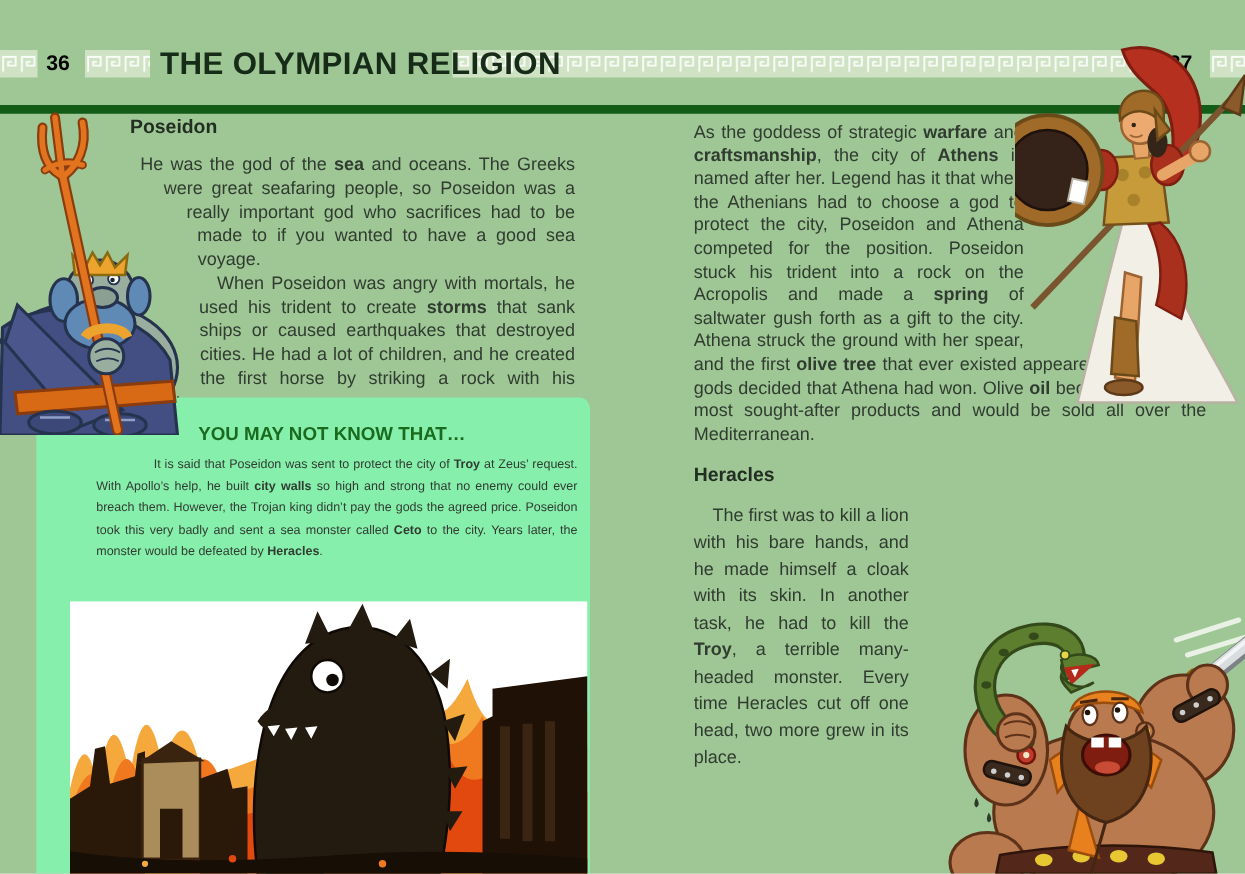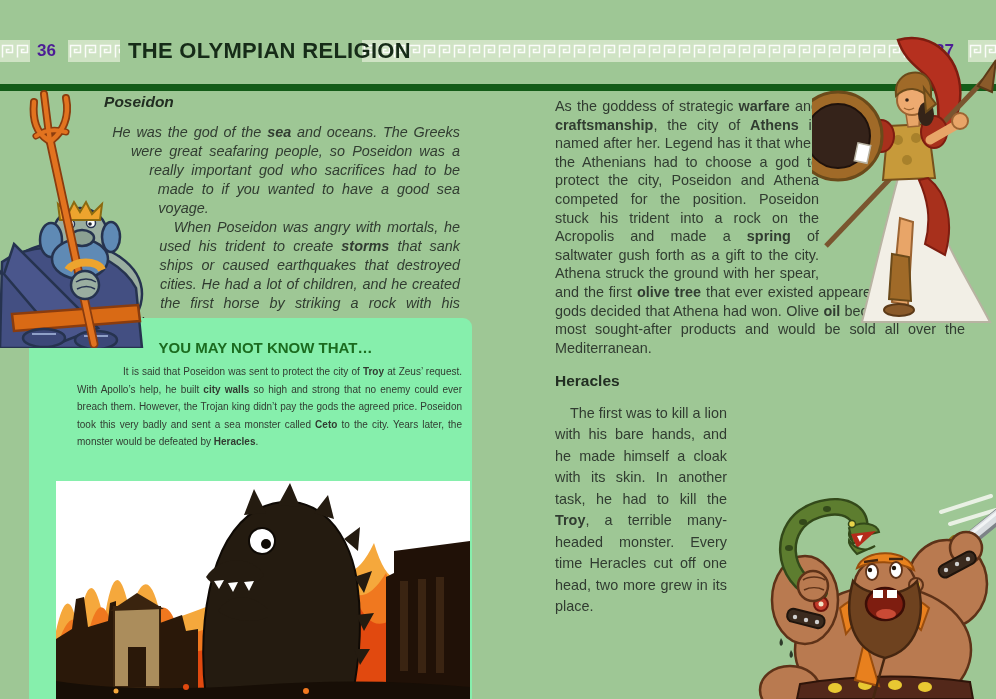--- a/index.html
+++ b/index.html
@@ -7,33 +7,33 @@
     position:relative; width:996px; height:699px; overflow:hidden;
     background:#9ec795;
     font-family:"Liberation Sans", sans-serif;
     -webkit-font-smoothing:antialiased;
   }
   
   .band { position:absolute; top:40px; height:22px; background:#cfe3c4; z-index:0; }
   .band svg { display:block; width:100%; height:100%; }
   .page-num {
     position:absolute; top:40px; height:22px; line-height:22px;
-    font-weight:bold; font-size:17px; color:#4c1d95; z-index:2;
+    font-weight:bold; font-size:17px; color:#000000; z-index:2;
   }
   .book-title {
     position:absolute; left:128px; top:39px; height:24px; line-height:24px;
-    font-weight:bold; font-size:22px; letter-spacing:.3px; color:#162b18; z-index:2;
+    font-weight:bold; font-size:25px; letter-spacing:.3px; color:#162b18; z-index:2;
   }
   .rule { position:absolute; left:0; top:84px; width:996px; height:7px; background:#135c18; z-index:1; }
 
   
   .text-col { position:absolute; color:#313c31; font-size:14.4px; text-align:justify; z-index:2; }
   .text-col h2 { font-size:15.5px; color:#222e22; margin:0 0 12px 0; text-align:left; }
   .text-col p { margin:0; }
-  #left-col  { left:100px; top:92px;  width:360px; line-height:19px;font-style:italic; }
+  #left-col  { left:100px; top:92px;  width:360px; line-height:19px; }
   #right-col { left:555px; top:97px;  width:410px; line-height:18.6px; }
   #pos-spacer {
     float:left; width:64px; height:208px;
     shape-outside:polygon(0 0, 5% 0, 8% 20%, 30% 28%, 62% 37%, 90% 47%, 94% 100%, 0 100%);
   }
   .indent { text-indent:15px; }
   #athena-spacer   { float:right; width:146px; height:172px; }
   #heracles-spacer { float:right; width:238px; height:230px; }
   #right-col .sec2 { margin-top:15px; }
   #right-col .p-tall { line-height:21.5px; }

